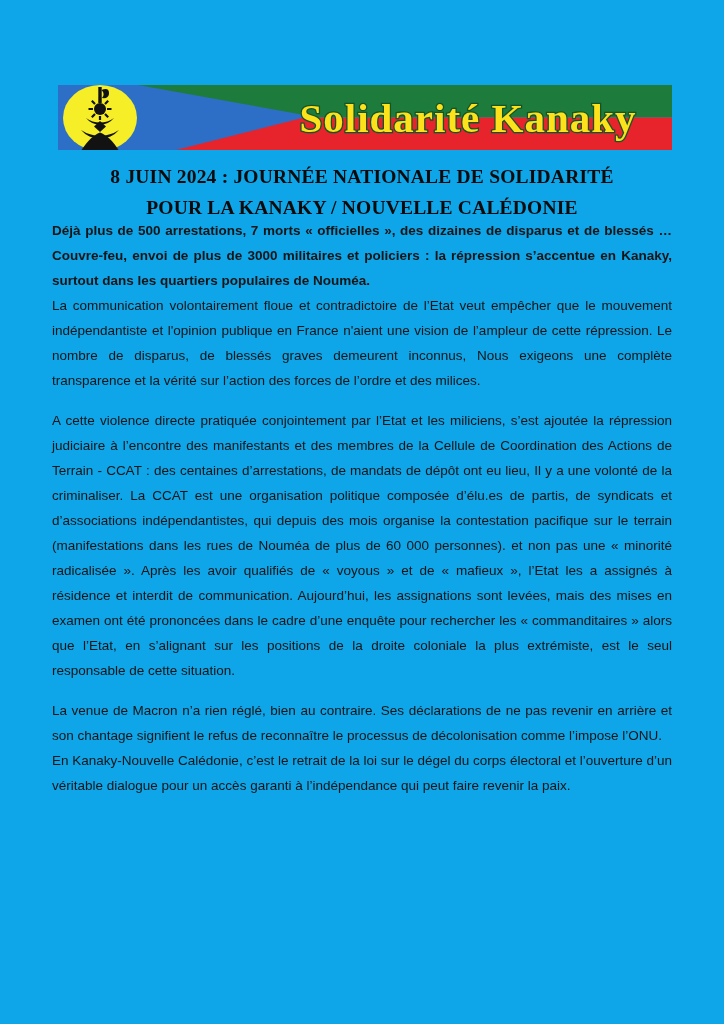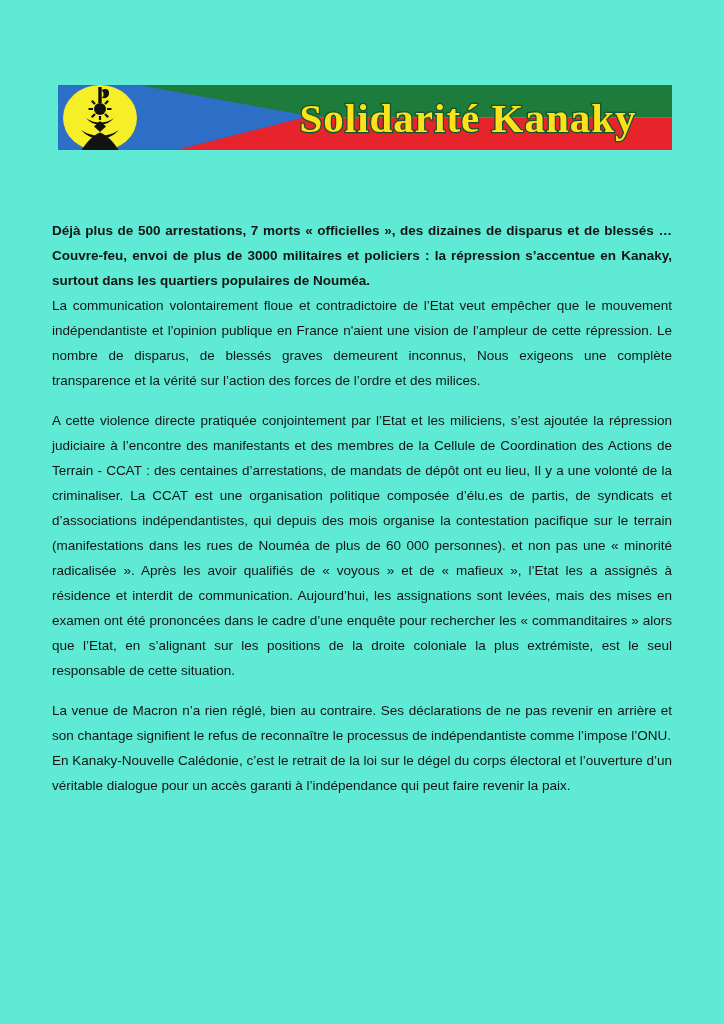--- a/index.html
+++ b/index.html
@@ -1,20 +1,20 @@
 <!DOCTYPE html>
 <html><head>
 <meta charset="utf-8">
 <style>
   html, body { margin: 0; padding: 0; background: #ffffff; }
   .page {
     position: relative;
     width: 724px;
     height: 1024px;
-    background: #5eead4;
+    background: #0ea5e9;
     overflow: hidden;
     font-family: "Liberation Sans", "DejaVu Sans", sans-serif;
     color: #111111;
   }
   .banner {
     position: absolute;
     left: 58px;
     top: 85px;
     width: 614px;
     height: 65px;
@@ -77,23 +77,25 @@
         <path d="M42 36 L48 41.5 L42 47 L36 41.5 Z"></path>
         <path d="M23 45 A 25 25 0 0 0 61 45 A 34 34 0 0 1 23 45 Z"></path>
         <path d="M42 47.5 C36 49.5 29 56.5 23.5 65 L60.5 65 C55.5 56.5 48 49.5 42 47.5 Z"></path>
       </g>
 
       <text class="banner-brand-text" x="410" y="46.5" font-size="41" text-anchor="middle" fill="#fde21b" stroke="#14542a" stroke-width="2.6" paint-order="stroke">Solidarité Kanaky</text>
     </svg>
   </div>
 
   <div class="title-block">
+    <div>8 JUIN 2024 : JOURNÉE NATIONALE DE SOLIDARITÉ</div>
+    <div>POUR LA KANAKY / NOUVELLE CALÉDONIE</div>
   </div>
 
   <div class="content">
     <p class="para-bold">Déjà plus de 500 arrestations, 7 morts «&nbsp;officielles&nbsp;», des dizaines de disparus et de blessés … Couvre-feu, envoi de plus de 3000 militaires et policiers&nbsp;: la répression s’accentue en Kanaky, surtout dans les quartiers populaires de Nouméa.</p>
     <p>La communication volontairement floue et contradictoire de l’Etat veut empêcher que le mouvement indépendantiste et l'opinion publique en France n'aient une vision de l’ampleur de cette répression. Le nombre de disparus, de blessés graves demeurent inconnus, Nous exigeons une complète transparence et la vérité sur l’action des forces de l’ordre et des milices.</p>
     <p class="para-gap">A cette violence directe pratiquée conjointement par l’Etat et les miliciens, s’est ajoutée la répression judiciaire à l’encontre des manifestants et des membres de la Cellule de Coordination des Actions de Terrain - CCAT&nbsp;: des centaines d’arrestations, de mandats de dépôt ont eu lieu, Il y a une volonté de la criminaliser. La CCAT est une organisation politique composée d’élu.es de partis, de syndicats et d’associations indépendantistes, qui depuis des mois organise la contestation pacifique sur le terrain (manifestations dans les rues de Nouméa de plus de 60&nbsp;000 personnes). et non pas une «&nbsp;minorité radicalisée&nbsp;». Après les avoir qualifiés de «&nbsp;voyous&nbsp;» et de «&nbsp;mafieux&nbsp;», l’Etat les a assignés à résidence et interdit de communication. Aujourd’hui, les assignations sont levées, mais des mises en examen ont été prononcées dans le cadre d’une enquête pour rechercher les «&nbsp;commanditaires&nbsp;» alors que l’Etat, en s’alignant sur les positions de la droite coloniale la plus extrémiste, est le seul responsable de cette situation.</p>
-    <p class="para-gap">La venue de Macron n’a rien réglé, bien au contraire. Ses déclarations de ne pas revenir en arrière et son chantage signifient le refus de reconnaître le processus de indépendantiste comme l’impose l’ONU.</p>
+    <p class="para-gap">La venue de Macron n’a rien réglé, bien au contraire. Ses déclarations de ne pas revenir en arrière et son chantage signifient le refus de reconnaître le processus de décolonisation comme l’impose l’ONU.</p>
     <p>En Kanaky-Nouvelle Calédonie, c’est le retrait de la loi sur le dégel du corps électoral et l’ouverture d’un véritable dialogue pour un accès garanti à l’indépendance qui peut faire revenir la paix.</p>
   </div>
 
 </div>
 
 </body></html>

